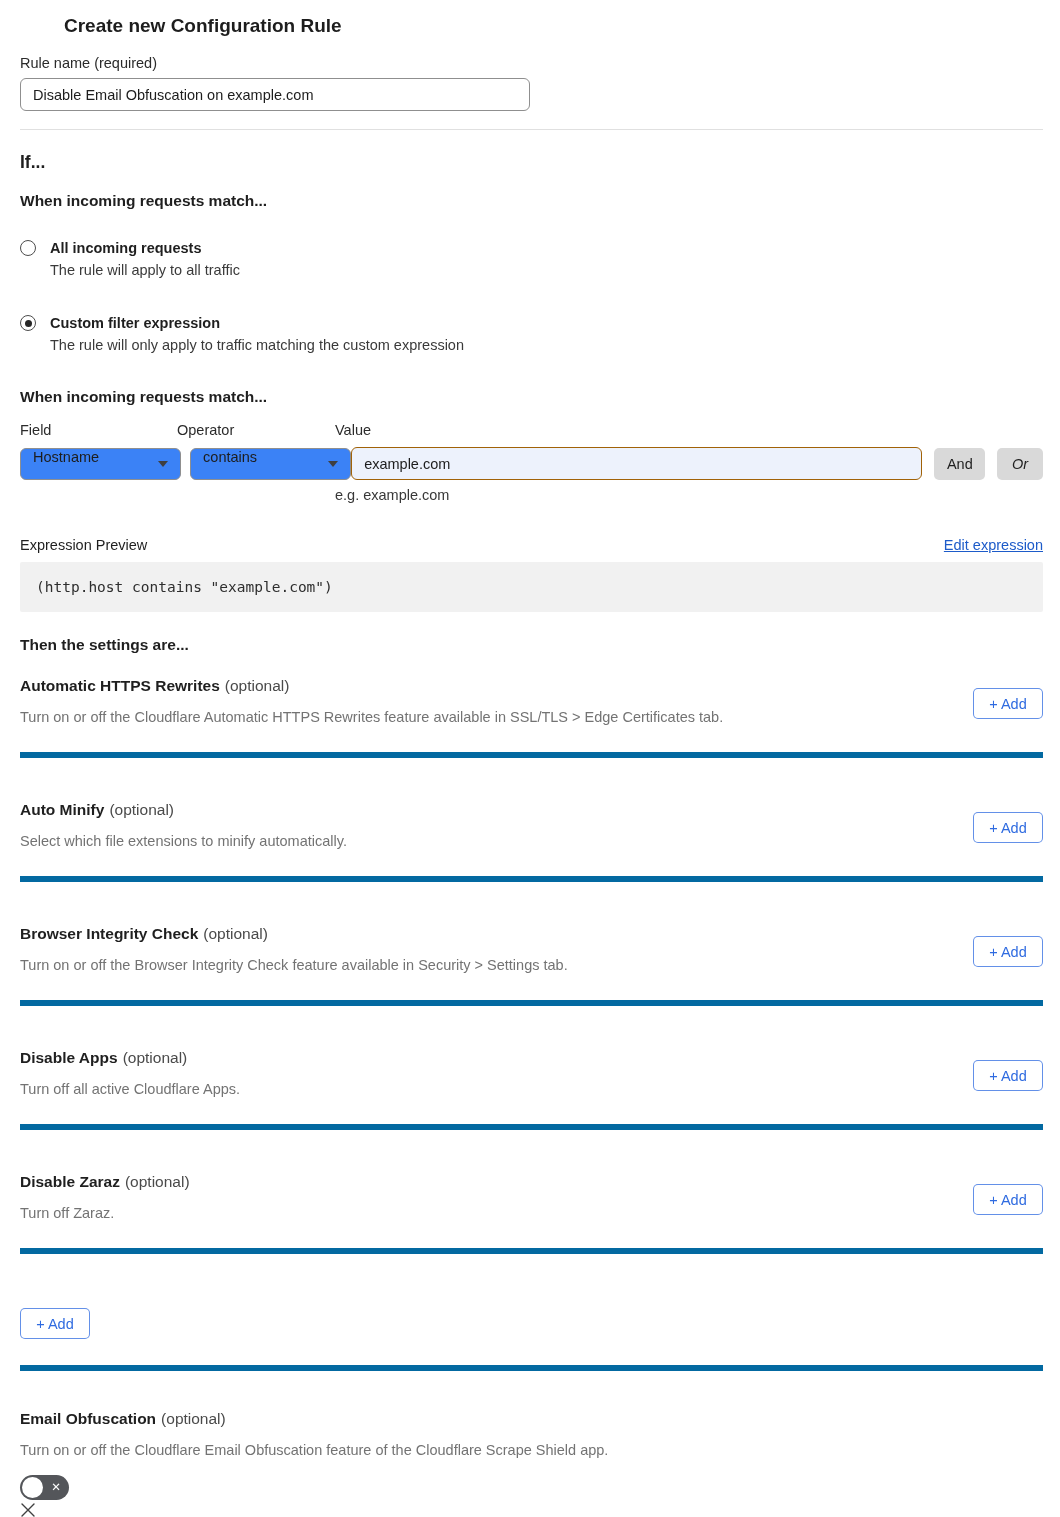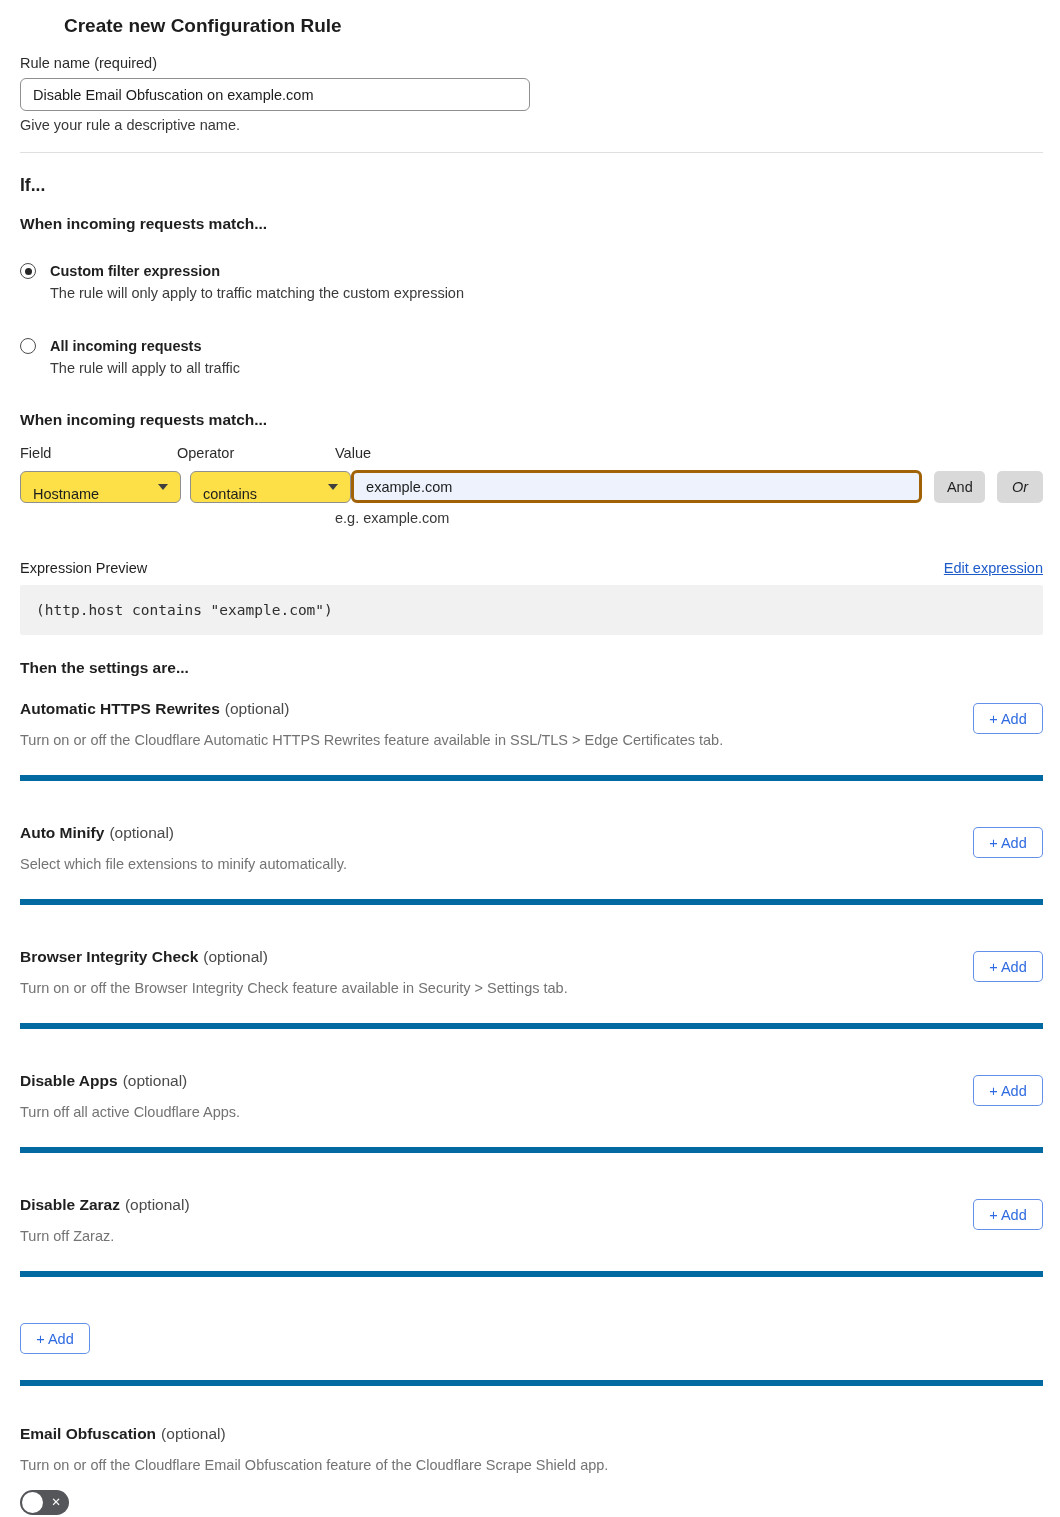--- a/index.html
+++ b/index.html
@@ -42,34 +42,34 @@
   }
   .radio-label { font-size: 14.5px; line-height: 19px; font-weight: 700; color: #1f1f1f; }
   .radio-desc { font-size: 14.5px; line-height: 20px; color: #3a3a3a; margin-top: 2px; }
 
   .filter-labels { display: flex; margin-top: 16px; font-size: 14.5px; line-height: 17px; color: #2b2b2b; }
   .filter-labels .lbl-field { width: 157px; }
   .filter-labels .lbl-operator { width: 158px; }
   .filter-controls { display: flex; margin-top: 8px; align-items: center; }
   .select-box {
     position: relative; width: 164px; height: 32px;
-    border: 1px solid #8f8f8f; border-radius: 6px; background: #fde047;
-    display: flex; align-items: flex-end; padding: 0 30px 0 12px; cursor: pointer;
+    border: 1px solid #8f8f8f; border-radius: 6px; background: #3b82f6;
+    display: flex; align-items: flex-start; padding: 0 30px 0 12px; cursor: pointer;
   }
   .select-box .select-value { font-size: 14.5px; color: #1d1d1d; }
   .chevron {
     position: absolute; right: 12px; top: 50%; margin-top: -3px;
     width: 0; height: 0;
     border-left: 5px solid transparent; border-right: 5px solid transparent;
     border-top: 6px solid #3f3f3f;
   }
   .select-gap1 { margin-right: 9px; }
   .select-gap2 { }
   .value-input {
-    width: 585px; height: 33px; border: 3px solid #a16207; border-radius: 6px;
+    width: 585px; height: 33px; border: 1px solid #a16207; border-radius: 6px;
     background: #edf2fc; padding: 0 12px; font-family: "Liberation Sans", sans-serif;
     font-size: 14.5px; color: #1d1d1d; outline: none; margin-right: 12px;
   }
   .pill-btn {
     height: 32px; border: none; border-radius: 5px; background: #d9d9d9;
     font-family: "Liberation Sans", sans-serif; font-size: 14.5px; color: #1f1f1f;
     cursor: pointer;
   }
   .and-btn { width: 52px; margin-right: 12px; }
   .or-btn { width: 47px; font-style: italic; }
@@ -87,21 +87,21 @@
   .then-heading { font-size: 15.5px; line-height: 19px; font-weight: 700; margin-top: 23px; }
 
   .setting-row { display: flex; justify-content: space-between; align-items: flex-start; padding: 42px 0 26px 0; border-bottom: 6px solid #0369a1; }
   .settings-list .setting-row:first-child { padding-top: 22px; }
   .setting-info { max-width: 850px; }
   .setting-title-line { font-size: 15.5px; line-height: 19px; }
   .setting-title { font-weight: 700; color: #1f1f1f; }
   .setting-optional { font-weight: 400; color: #4a4a4a; margin-left: 5px; }
   .setting-desc { font-size: 14.5px; line-height: 18px; color: #737373; margin-top: 13px; }
   .add-btn {
-    margin-top: 4px; width: 70px; height: 31px;
+    margin-top: 12px; width: 70px; height: 31px;
     background: #fff; border: 1px solid rgba(47,107,224,0.75); border-radius: 5px;
     color: #2f6be0; font-family: "Liberation Sans", sans-serif; font-size: 14.5px;
     cursor: pointer; flex: 0 0 auto;
   }
   .expanded-row { padding: 38px 0 0 0; display: flex; justify-content: space-between; align-items: flex-start; }
   .close-btn { margin: 2px 8px 0 0; cursor: pointer; line-height: 0; flex: 0 0 auto; }
   .toggle {
     margin-top: 16px; width: 49px; height: 25px; border-radius: 13px;
     background: #54565a; position: relative; cursor: pointer;
   }
@@ -115,43 +115,42 @@
   }
 </style>
 </head>
 <body>
 
 <h1 class="page-title">Create new Configuration Rule</h1>
 
 <div>
   <div class="form-label">Rule name (required)</div>
   <input class="text-input" type="text" value="Disable Email Obfuscation on example.com" style="">
-  <div class="help-text">Give your rule a descriptive name.</div>
 </div>
 
 <hr class="divider top-divider">
 
 <div class="if-heading">If...</div>
 <div class="match-heading">When incoming requests match...</div>
 
 <div class="radio-group">
+  <div class="radio-row">
+    <span class="radio-circle"></span>
+    <span>
+      <div class="radio-label">All incoming requests</div>
+      <div class="radio-desc">The rule will apply to all traffic</div>
+    </span>
+  </div>
   <div class="radio-row">
     <span class="radio-circle checked"></span>
     <span>
       <div class="radio-label">Custom filter expression</div>
       <div class="radio-desc">The rule will only apply to traffic matching the custom expression</div>
     </span>
   </div>
-  <div class="radio-row">
-    <span class="radio-circle"></span>
-    <span>
-      <div class="radio-label">All incoming requests</div>
-      <div class="radio-desc">The rule will apply to all traffic</div>
-    </span>
-  </div>
 </div>
 
 <div class="match-heading second">When incoming requests match...</div>
 
 <div class="filter-labels">
   <span class="lbl-field">Field</span>
   <span class="lbl-operator">Operator</span>
   <span>Value</span>
 </div>
 

